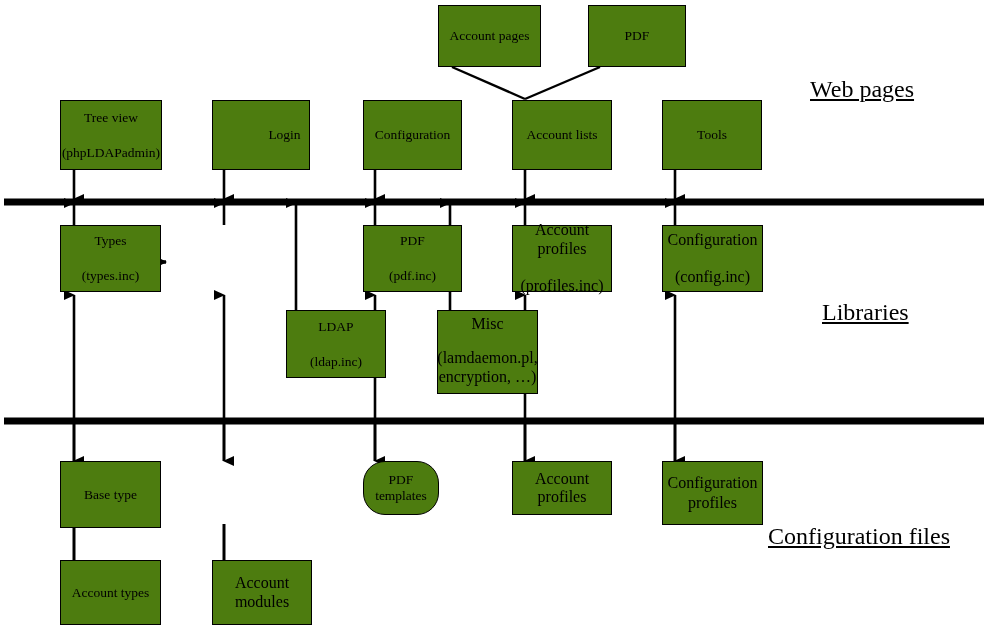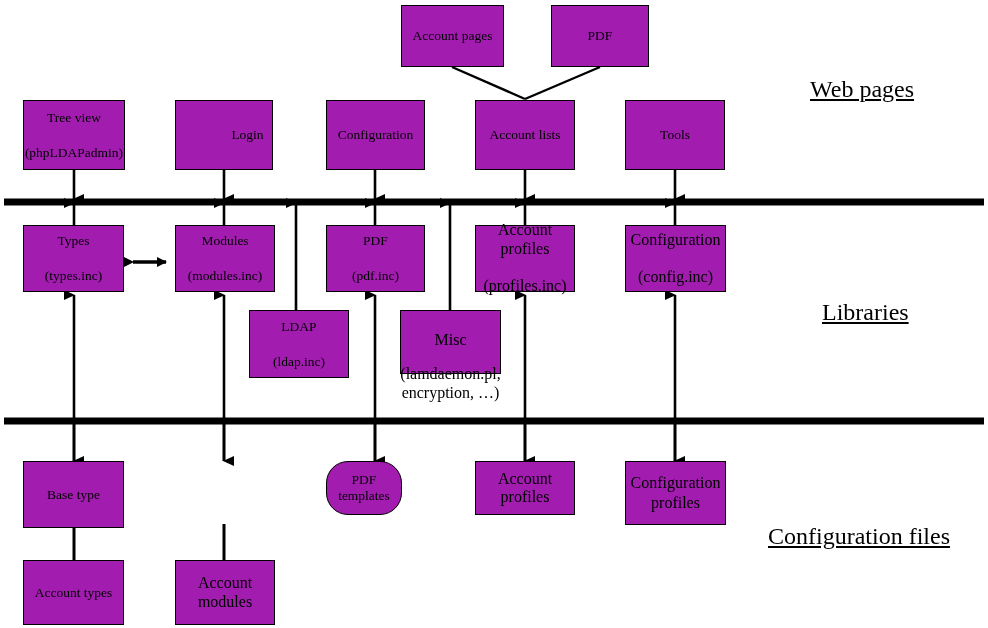--- a/index.html
+++ b/index.html
@@ -21,31 +21,32 @@
     left: 0;
     top: 0;
     width: 988px;
     height: 628px;
     pointer-events: none;
   }
   .node {
     position: absolute;
     box-sizing: border-box;
     border: 1px solid #000000;
-    background: #a21caf;
+    background: #4d7c0f;
     display: flex;
     flex-direction: column;
     align-items: center;
     justify-content: center;
     font-family: "Liberation Serif", "DejaVu Serif", serif;
     font-size: 13.5px;
     color: #000000;
     line-height: 1.15;
     text-align: center;
     z-index: 5;
+    margin-left: 37px;
   }
   .node .l1 { display: block; }
   .node .l2 { display: block; }
   .node.two-line .l1 { margin-bottom: 19px; }
   .node.stack .l1 { margin-bottom: 2px; }
   .node.tight { font-size: 16px; }
   .section-label {
     position: absolute;
     font-family: "Liberation Serif", "DejaVu Serif", serif;
     font-size: 24px;
@@ -155,24 +156,20 @@
 
   <div class="node" style="left:475px; top:100px; width:100px; height:70px;">
     <span class="l1">Account lists</span>
   </div>
 
   <div class="node two-line" style="left:23px; top:225px; width:101px; height:67px;">
     <span class="l1">Types</span>
     <span class="l2">(types.inc)</span>
   </div>
 
-  <div class="node two-line" style="left:175px; top:225px; width:100px; height:67px;">
-    <span class="l1">Modules</span>
-    <span class="l2">(modules.inc)</span>
-  </div>
 
   <div class="node two-line" style="left:326px; top:225px; width:99px; height:67px;">
     <span class="l1">PDF</span>
     <span class="l2">(pdf.inc)</span>
   </div>
 
   <div class="node two-line tight" style="left:475px; top:225px; width:100px; height:67px;">
     <span class="l1">Account profiles</span>
     <span class="l2">(profiles.inc)</span>
   </div>
@@ -180,21 +177,21 @@
   <div class="node two-line tight" style="left:625px; top:225px; width:101px; height:67px;">
     <span class="l1">Configuration</span>
     <span class="l2">(config.inc)</span>
   </div>
 
   <div class="node two-line" style="left:249px; top:310px; width:100px; height:68px;">
     <span class="l1">LDAP</span>
     <span class="l2">(ldap.inc)</span>
   </div>
 
-  <div class="node tight" style="left:400px; top:310px; width:101px; height:64px; justify-content:flex-start; padding-top:20px;">
+  <div class="node tight" style="left:400px; top:310px; width:101px; height:84px; justify-content:flex-start; padding-top:4px;">
     <span class="l1" style="margin-bottom:16px;">Misc</span>
     <span class="l2">(lamdaemon.pl,</span>
     <span class="l2">encryption, …)</span>
   </div>
 
   <div class="node" style="left:23px; top:461px; width:101px; height:67px;">
     <span class="l1">Base type</span>
   </div>
 
 

